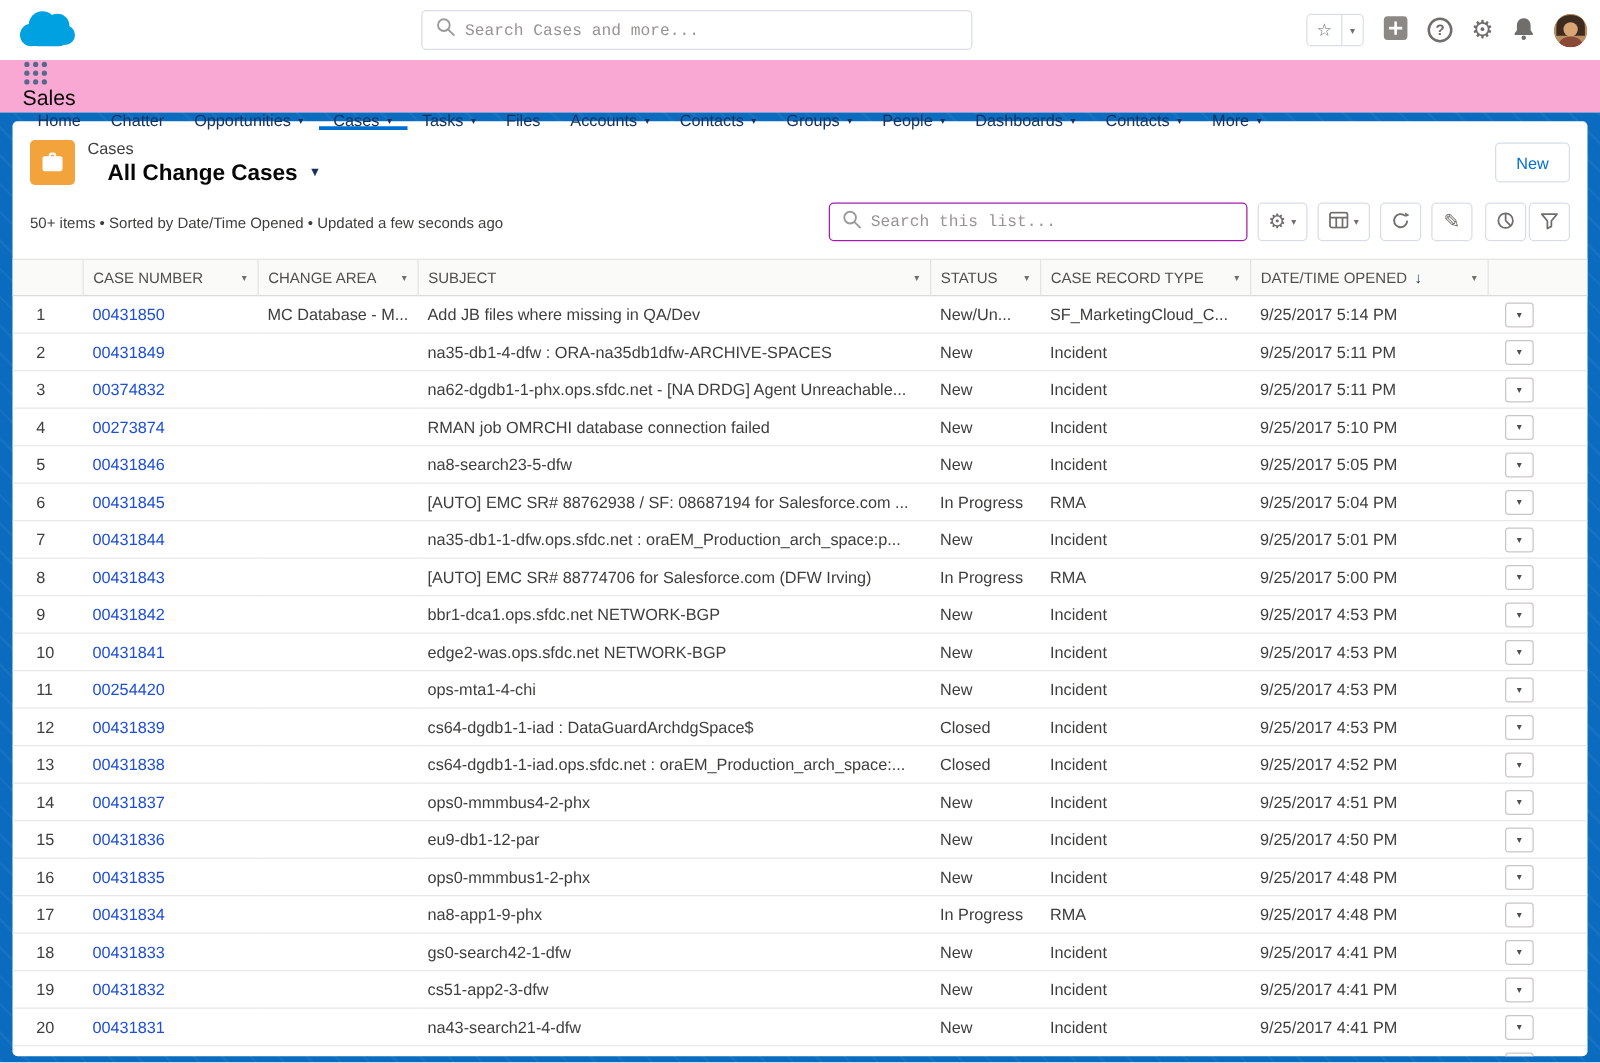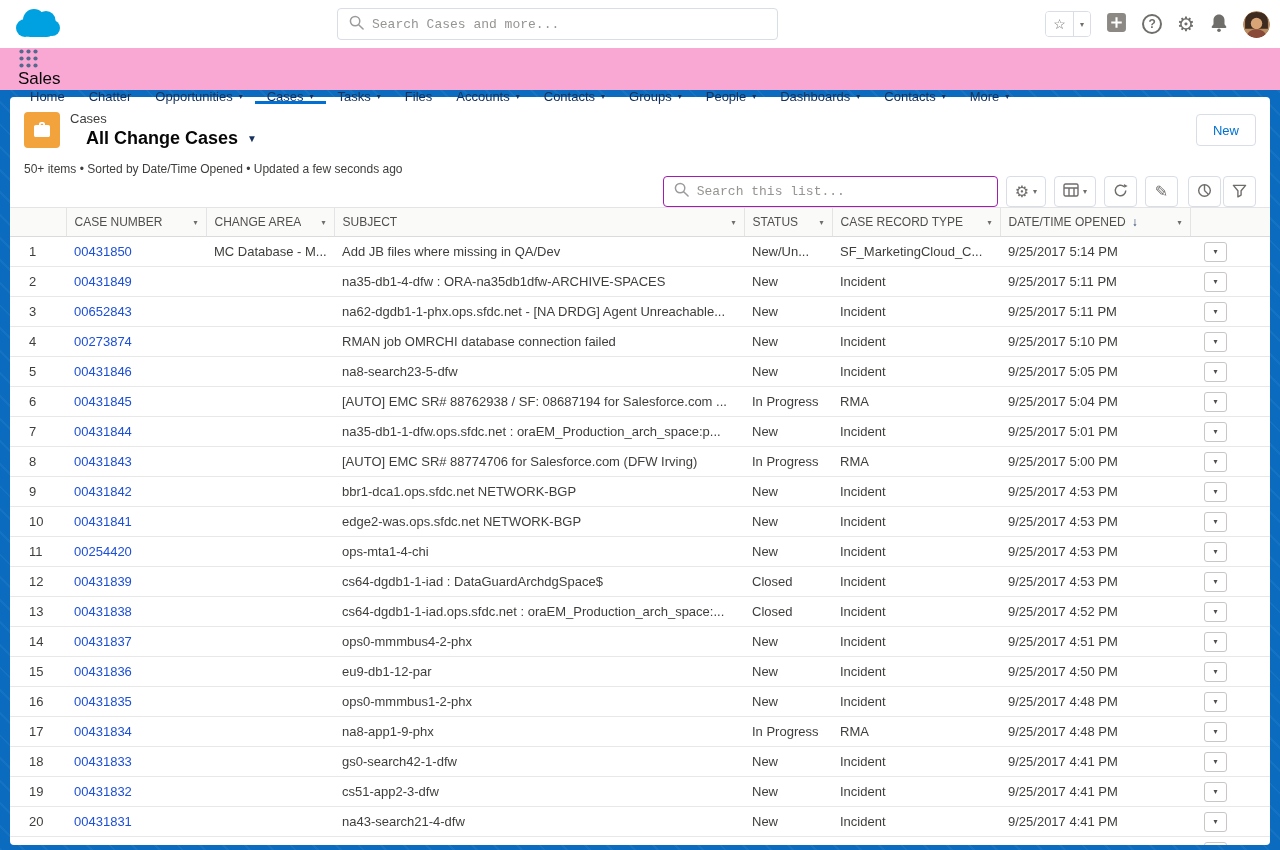--- a/index.html
+++ b/index.html
@@ -48,21 +48,21 @@
   .ph-top { display: flex; align-items: center; height: 40px; }
   .entity-icon { width: 36px; height: 36px; border-radius: 4px; background: #F2A33C;
     display: flex; align-items: center; justify-content: center; flex: 0 0 36px; }
   .ph-titles { margin-left: 10px; display: flex; flex-direction: column; gap: 2px; }
   .entity-label { font-size: 13px; color: #3e3e3c; }
   .list-title-row { display: flex; align-items: center; gap: 9px; cursor: pointer; margin-left: 16px; }
   .list-title { font-size: 18px; font-weight: bold; color: #080707; }
   .title-chev { font-size: 10px; color: #16325c; }
   .new-btn { margin-left: auto; height: 32px; padding: 0 16px; background: #fff;
     border: 1px solid #d8dde6; border-radius: 4px; color: #0070d2; font-size: 13px; cursor: pointer; }
-  .ph-sub { display: flex; align-items: flex-start; margin-top: 12px; height: 31px; flex-direction: column; }
+  .ph-sub { display: flex; align-items: center; margin-top: 12px; height: 31px; }
   .meta { font-size: 12px; color: #3e3e3c; }
   .ph-controls { margin-left: auto; display: flex; align-items: center; gap: 8px; }
   .list-search { width: 335px; height: 31px; border: 1px solid #a21caf; border-radius: 4px;
     display: flex; align-items: center; gap: 8px; padding: 0 10px; background: #fff; }
   .tb-btn { height: 31px; min-width: 33px; padding: 0 8px; background: #fff; border: 1px solid #d8dde6;
     border-radius: 4px; display: flex; align-items: center; justify-content: center; gap: 4px;
     color: #706e6b; cursor: pointer; }
   .tb-chev { font-size: 8px; color: #706e6b; }
   .glyph-sm { font-size: 16px; line-height: 1; color: #706e6b; }
   .tb-group { display: flex; gap: 2px; margin-left: 2px; }
@@ -396,21 +396,21 @@
     <td><span>Incident</span></td>
     <td><span>9/25/2017 5:11 PM</span></td>
     <td class="col-action">
       <button class="row-action-btn">
         <span class="chev">▾</span>
       </button>
     </td>
   </tr>
           <tr>
     <td class="col-num"><span>3</span></td>
-    <td><a href="#" class="case-link">00652843</a></td>
+    <td><a href="#" class="case-link">00374832</a></td>
     <td><span></span></td>
     <td><span>na62-dgdb1-1-phx.ops.sfdc.net - [NA DRDG] Agent Unreachable...</span></td>
     <td><span>New</span></td>
     <td><span>Incident</span></td>
     <td><span>9/25/2017 5:11 PM</span></td>
     <td class="col-action">
       <button class="row-action-btn">
         <span class="chev">▾</span>
       </button>
     </td>

